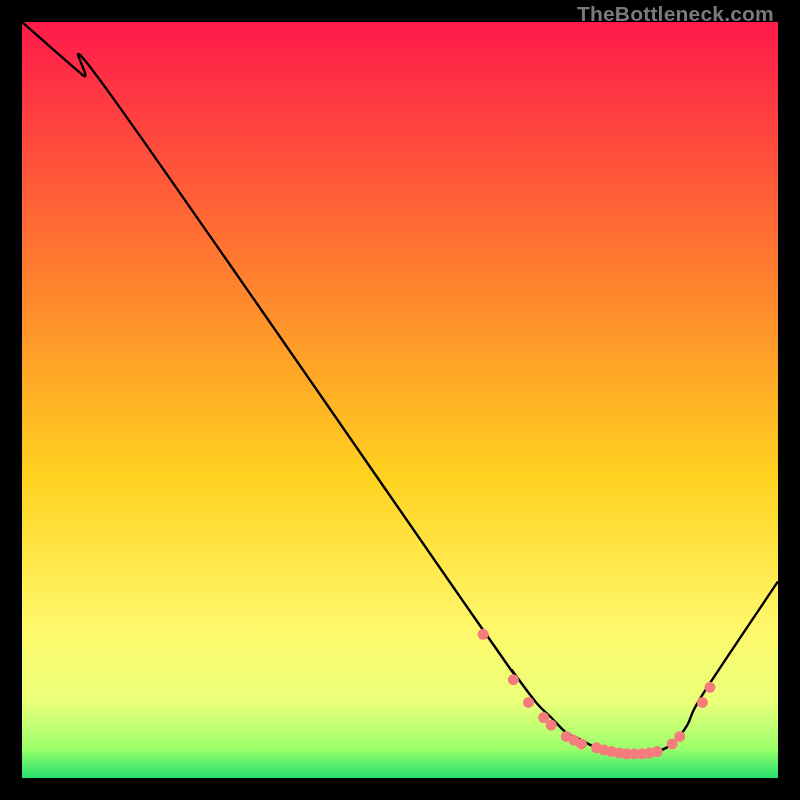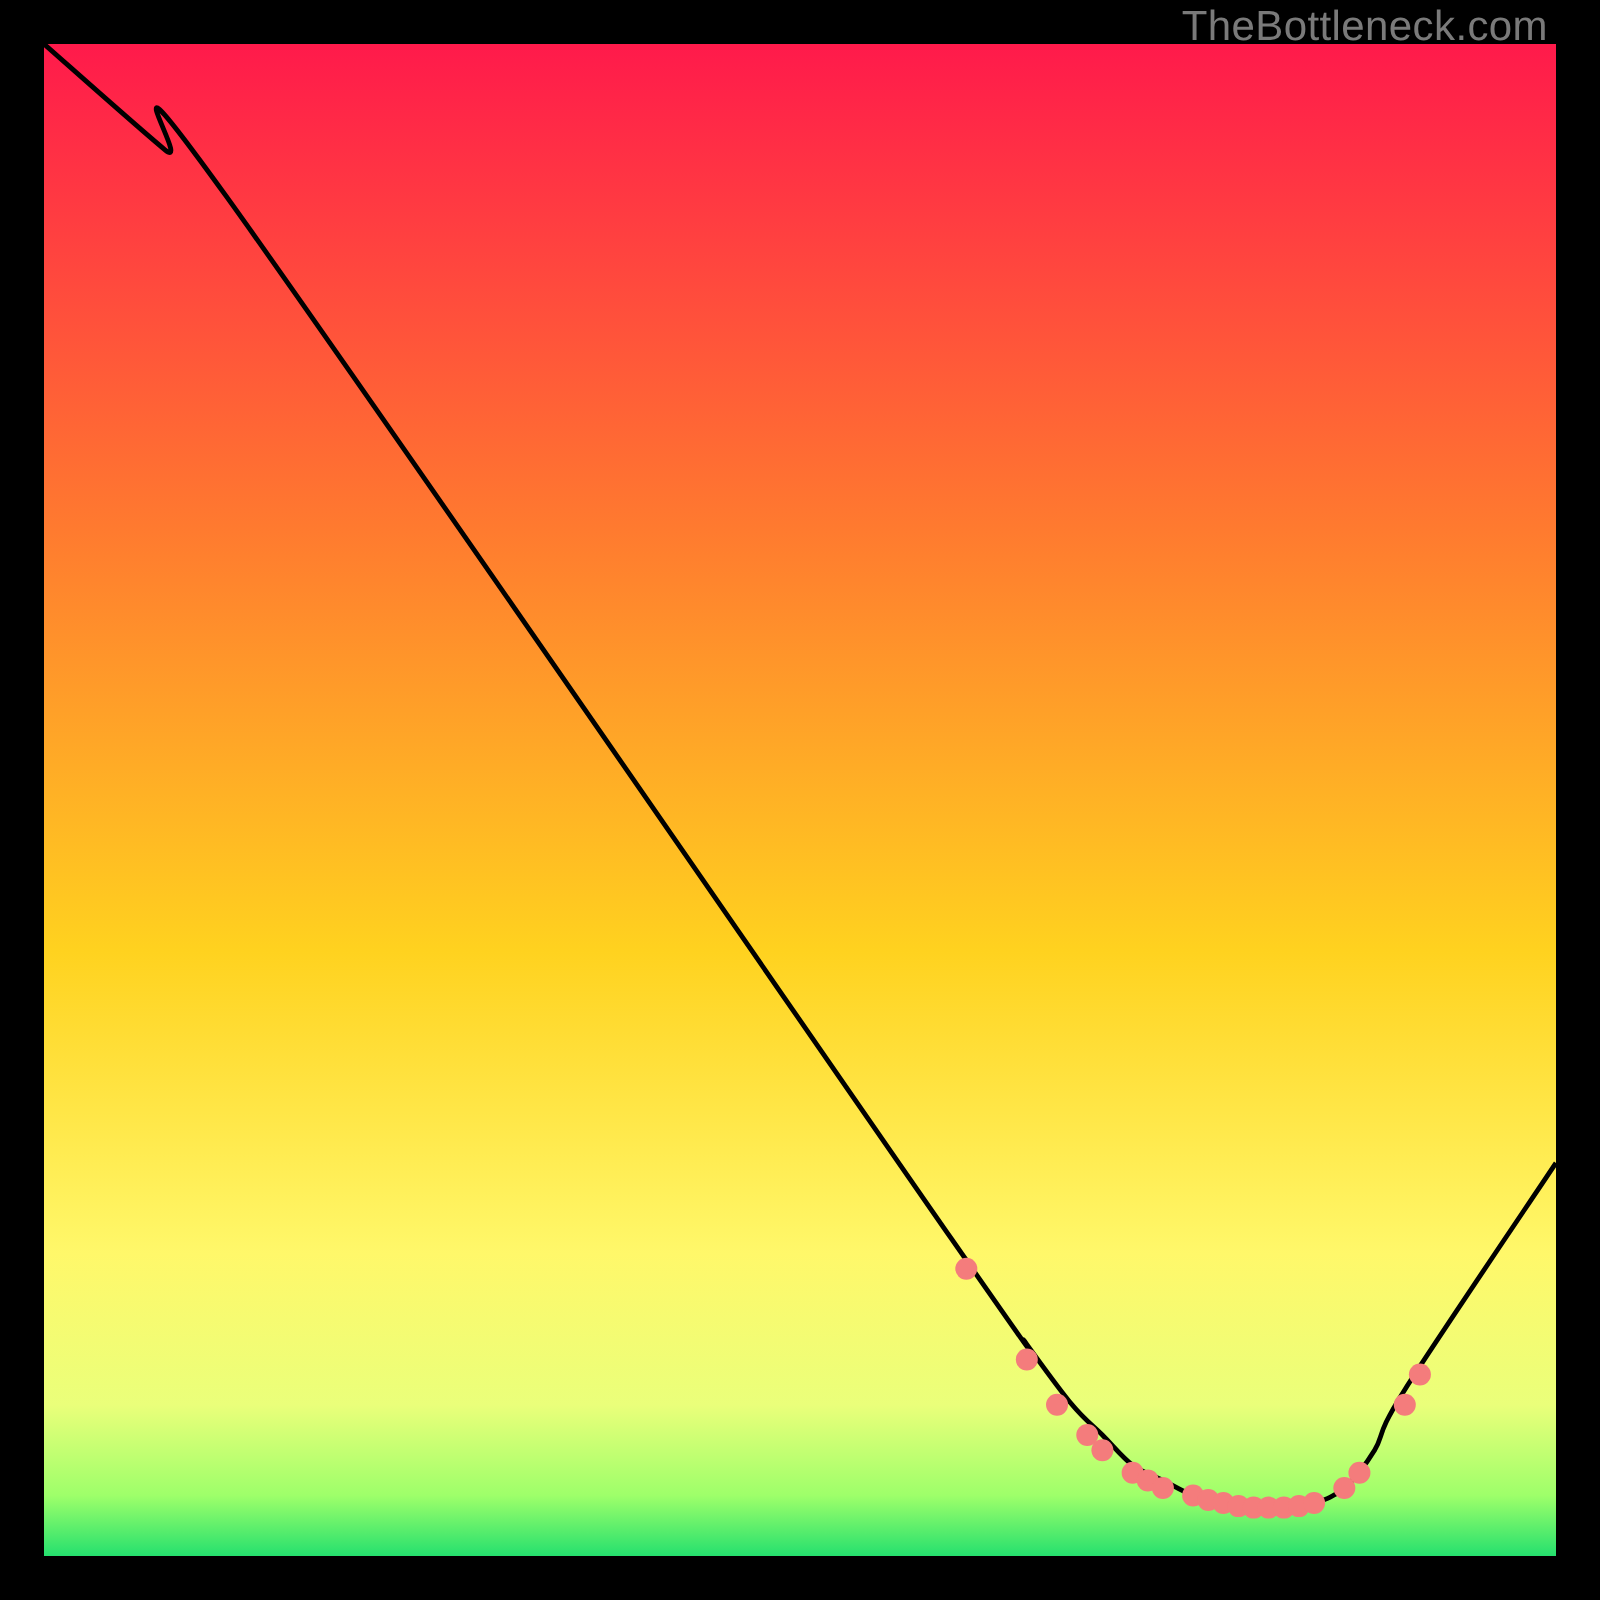--- a/index.html
+++ b/index.html
@@ -18,21 +18,21 @@
     width: 756px;
     height: 756px;
     background: #000;
   }
   .watermark {
     position: absolute;
     top: 2px;
     right: 26px;
     color: #7a7a7a;
     font-size: 21px;
-    font-weight: 400;
+    font-weight: 700;
     letter-spacing: 0.2px;
   }
   svg {
     position: absolute;
     left: 22px;
     top: 22px;
     width: 756px;
     height: 756px;
     display: block;
   }

